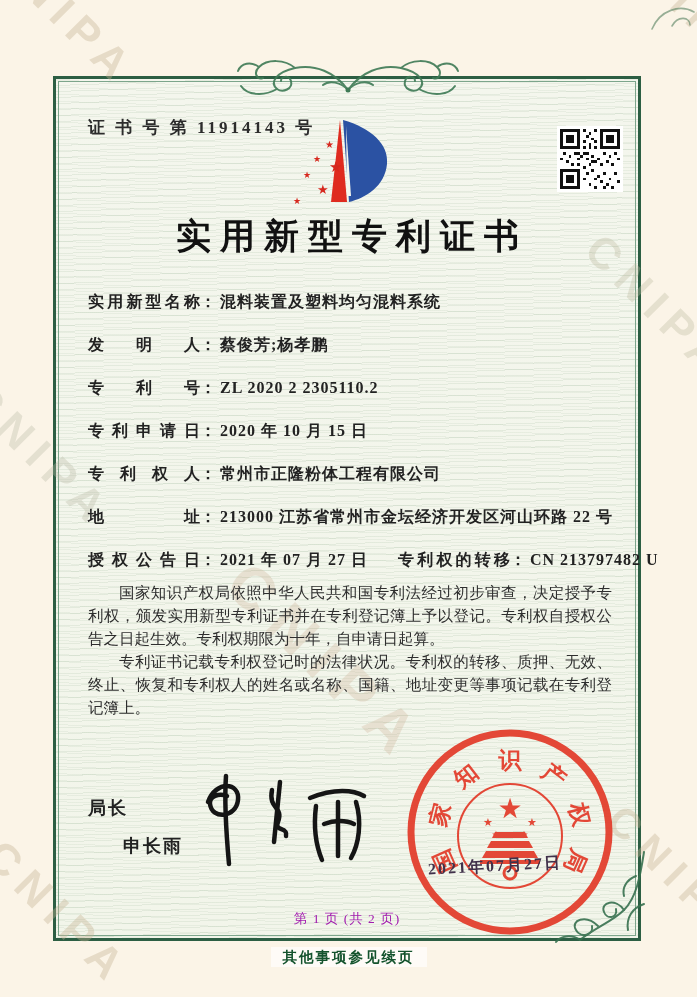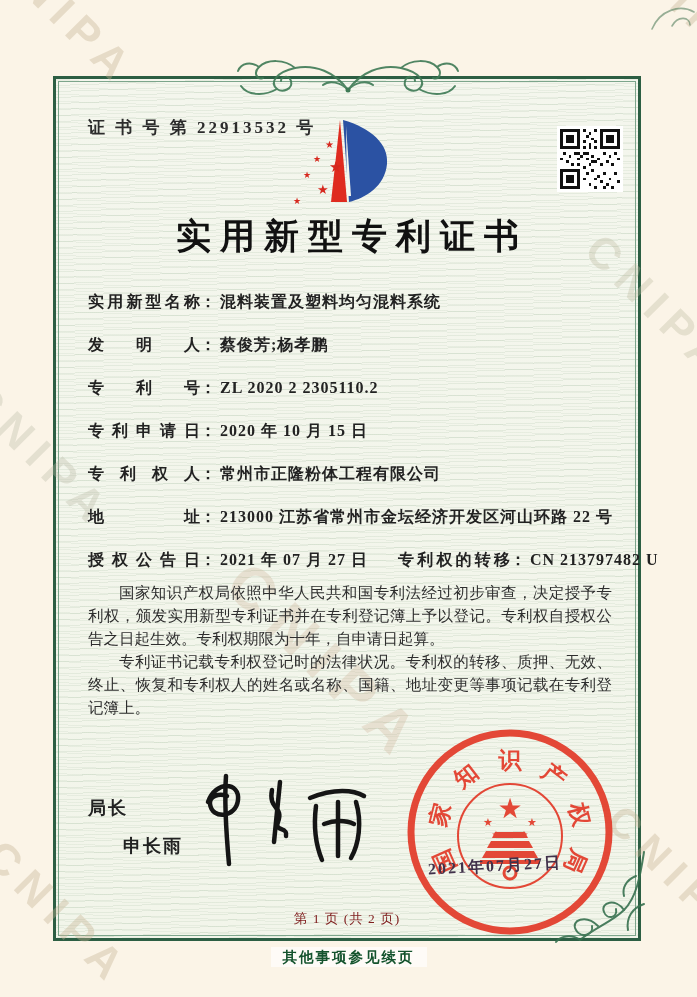--- a/index.html
+++ b/index.html
@@ -48,21 +48,21 @@
   .paras p{margin:0;text-indent:2em;}
 
   .sig-title{position:absolute;left:88px;top:796px;font-size:18px;color:#222;font-weight:600;letter-spacing:2px;}
   .sig-name{position:absolute;left:88px;top:834px;font-size:18px;color:#222;font-weight:600;letter-spacing:2px;padding-left:35px;}
   .sig-hand{position:absolute;left:186px;top:762px;width:190px;height:112px;}
 
   .seal{position:absolute;left:404px;top:726px;width:212px;height:212px;opacity:.93;mix-blend-mode:multiply;z-index:3;}
   .seal-date{position:absolute;left:428px;top:856px;z-index:4;font-size:16px;font-weight:600;color:#40314a;
       letter-spacing:2px;transform:rotate(-3deg);}
 
-  .page-info{position:absolute;left:53px;top:910px;width:588px;text-align:center;font-size:13.5px;color:#7f1d1d;
+  .page-info{position:absolute;left:53px;top:910px;width:588px;text-align:center;font-size:13.5px;color:#a21caf;
       letter-spacing:1px;}
   .footer-note{position:absolute;left:0;top:948px;width:697px;text-align:center;font-size:14.5px;color:#14532d;
       font-weight:600;letter-spacing:2px;}
   .footer-note span{background:rgba(255,255,255,0.65);padding:2px 12px;}
 
   .orn{position:absolute;z-index:2;}
   .orn-top{left:233px;top:52px;}
   .orn-corner{left:548px;top:846px;}
   .orn-tr{left:650px;top:2px;}
 </style>
@@ -110,21 +110,21 @@
 
   <svg class="orn orn-tr" width="46" height="30" viewBox="0 0 46 30">
     <g stroke="#55805f" stroke-width="1.6" fill="none" opacity="0.6" stroke-linecap="round">
       <path d="M2,27 C10,8 30,2 44,10"></path>
       <path d="M22,24 C28,13 40,15 40,23"></path>
     </g>
   </svg>
 
   <div class="content">
 
-    <div class="cert-no">证 书 号 第 22913532 号</div>
+    <div class="cert-no">证 书 号 第 11914143 号</div>
 
     <svg class="logo" viewBox="0 0 112 95">
       <polygon points="49,8 56,90 40,90" fill="#df2b1f"></polygon>
       <path d="M52,8 C80,16 98,32 96,52 C94,74 75,86 58,90 L52,8 Z" fill="#2b52a3"></path>
       <path d="M55,14 L60,84 L56,84 Z" fill="#f4f6ed"></path>
       <g fill="#d6281e" font-family="'DejaVu Sans',sans-serif">
         <text x="34" y="36" font-size="10">★</text>
         <text x="22" y="50" font-size="9">★</text>
         <text x="38" y="60" font-size="15">★</text>
         <text x="12" y="66" font-size="9">★</text>

